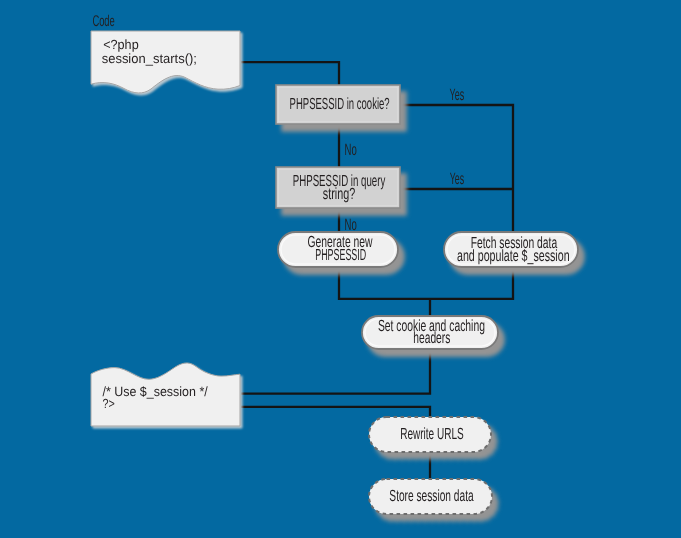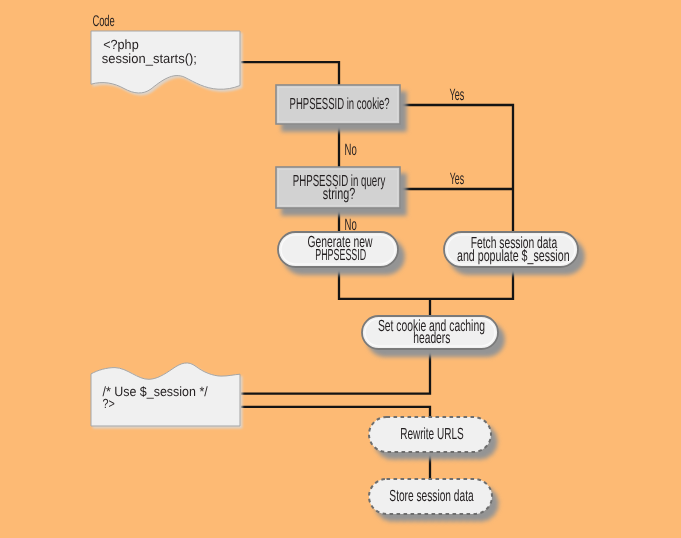--- a/index.html
+++ b/index.html
@@ -1,17 +1,17 @@
 <!DOCTYPE html>
 <html><head>
 <meta charset="utf-8">
 <style>
   html,body{margin:0;padding:0;background:#ffffff;}
   body{width:681px;height:538px;overflow:hidden;font-family:"Liberation Sans",sans-serif;-webkit-font-smoothing:antialiased;text-rendering:geometricPrecision;}
-  #root{position:relative;width:681px;height:538px;background:#fdba74;}
+  #root{position:relative;width:681px;height:538px;background:#0369a1;}
   svg#diagram{position:absolute;left:0;top:0;width:681px;height:538px;}
   .nodetext{font-family:"Liberation Sans",sans-serif;font-size:16.1px;fill:#231f20;text-anchor:middle;opacity:0.999;}
   .codetext{font-family:"Liberation Sans",sans-serif;font-size:13.3px;fill:#231f20;opacity:0.999;}
   .caption{font-family:"Liberation Sans",sans-serif;font-size:15.5px;fill:#231f20;opacity:0.999;}
   .edgelabel{font-family:"Liberation Sans",sans-serif;font-size:16.3px;fill:#231f20;opacity:0.999;}
   .conn{stroke:#141414;stroke-width:2.3;fill:none;}
 </style>
 </head>
 <body>
 

